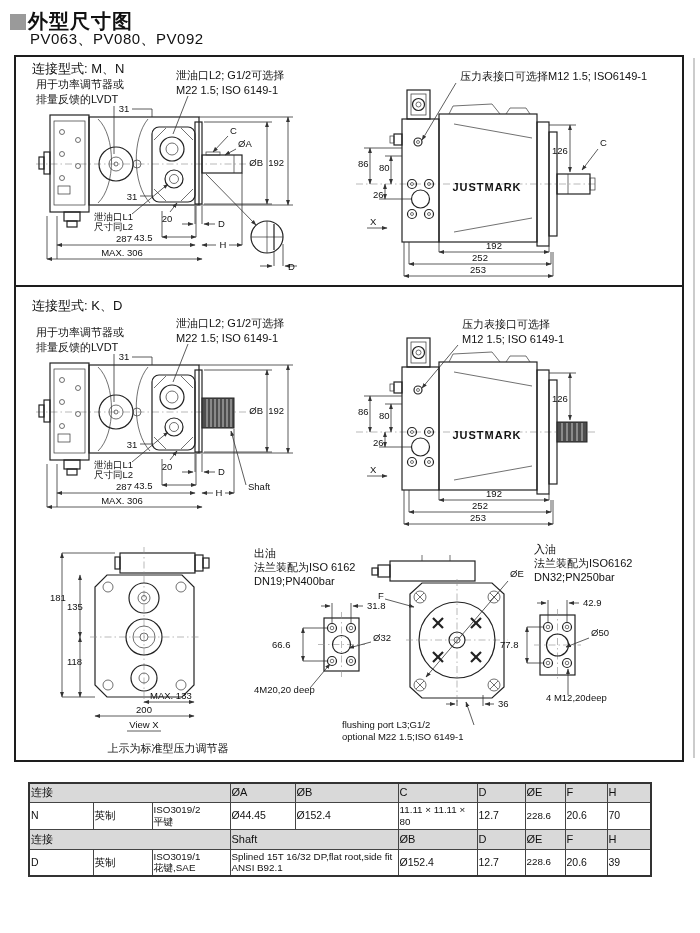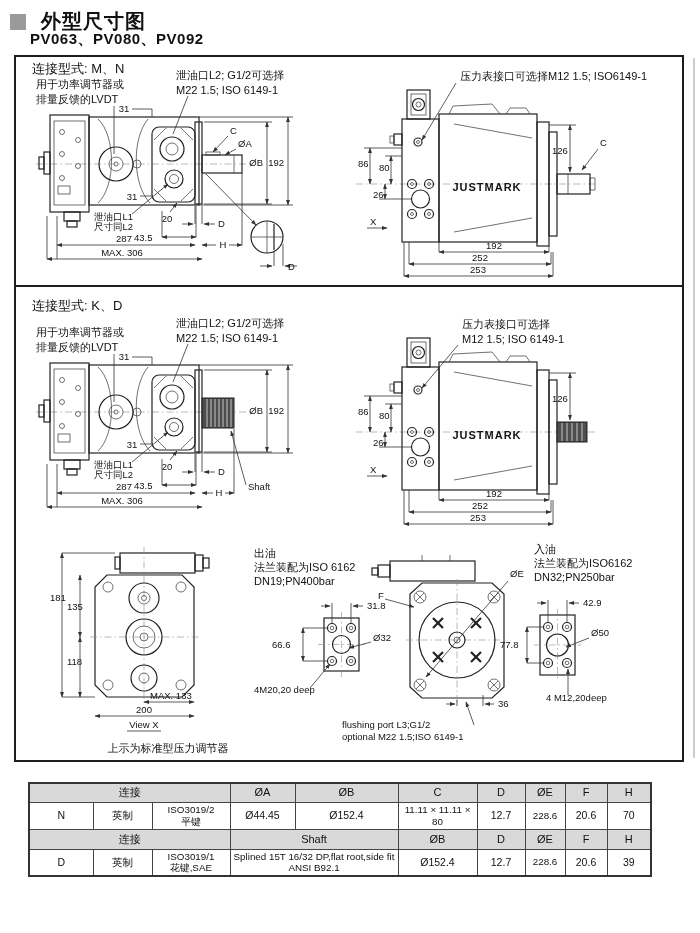--- a/index.html
+++ b/index.html
@@ -1,40 +1,40 @@
 <!DOCTYPE html>
 <html><head>
 <meta charset="utf-8">
 <style>
   html,body{margin:0;padding:0}
   body{width:700px;height:933px;background:#fff;position:relative;font-family:"Liberation Sans","DejaVu Sans",sans-serif;color:#111}
   .abs{position:absolute}
-  .title-row{position:absolute;left:10px;top:8px;display:flex;align-items:center;gap:15px}
+  .title-row{position:absolute;left:10px;top:8px;display:flex;align-items:center;gap:2px}
   .sq{width:16px;height:16px;background:#9a9a9a;display:inline-block}
   .page-title{font-size:20px;font-weight:bold;letter-spacing:1px}
-  .subtitle{position:absolute;left:30px;top:30px;font-size:15px;font-weight:bold;letter-spacing:.5px}
+  .subtitle{position:absolute;left:30px;top:30px;font-size:15px;font-weight:normal;letter-spacing:.5px}
   .box{position:absolute;left:14px;top:55px;width:670px;height:707px;border:2px solid #1d1d1d;box-sizing:border-box}
   .sec1{position:relative;width:100%;height:230px;border-bottom:2px solid #1d1d1d;box-sizing:border-box}
   .sec2{position:relative;width:100%;height:439px}
   .sec-head{position:absolute;font-size:13px;font-weight:normal}
   .edge{position:absolute;left:693px;top:58px;width:2px;height:700px;background:#ccc}
   svg{overflow:visible}
   svg text{fill:#111}
   .d{font-size:9.5px}
   .cj{font-size:11px}
   .cjs{font-size:9.5px}
   .mid{text-anchor:middle}
   .end{text-anchor:end}
   .brand{font-size:11px;font-weight:bold;letter-spacing:1px}
   .o{fill:none;stroke:#222;stroke-width:1.2}
   .i{fill:none;stroke:#333;stroke-width:.7}
   .dl{stroke:#333;stroke-width:.8;fill:none}
   .cl{stroke:#8a8a8a;stroke-width:.6;fill:none;stroke-dasharray:7 3 1.5 3}
   .tbl{position:absolute;left:28px;top:782px;width:622px;border-collapse:collapse;table-layout:fixed;border:2px solid #333;font-size:10.5px}
-  .tbl td{border:1px solid #444;text-align:center;vertical-align:middle;padding:0 1px;white-space:pre-line;line-height:1.18}
+  .tbl td{border:1px solid #444;vertical-align:middle;padding:0 1px;white-space:pre-line;line-height:1.18}
   .tbl td.hd{background:#d9d9d9;font-size:11px}
   .tbl td.sm{font-size:9.8px}
 </style>
 </head>
 <body>
 
 <svg width="0" height="0" style="position:absolute">
   <defs>
     <marker id="ar" viewBox="0 0 10 10" refX="9" refY="5" markerWidth="7" markerHeight="7" orient="auto-start-reverse">
       <path d="M0,1.5 L10,5 L0,8.5 z" fill="#333"></path>

